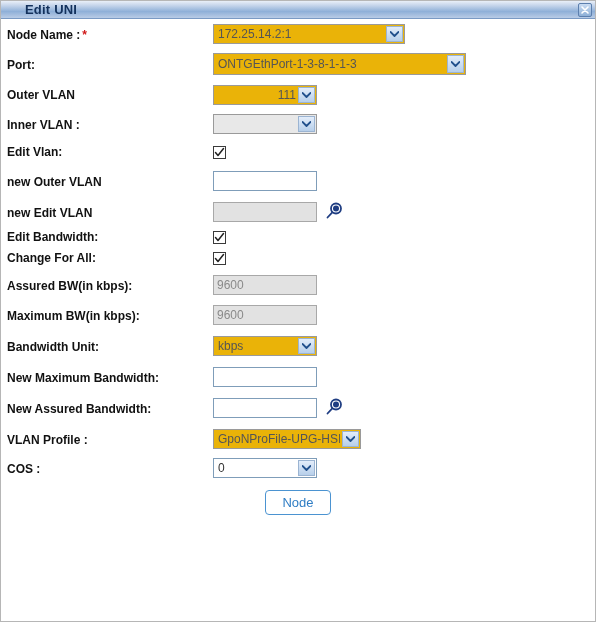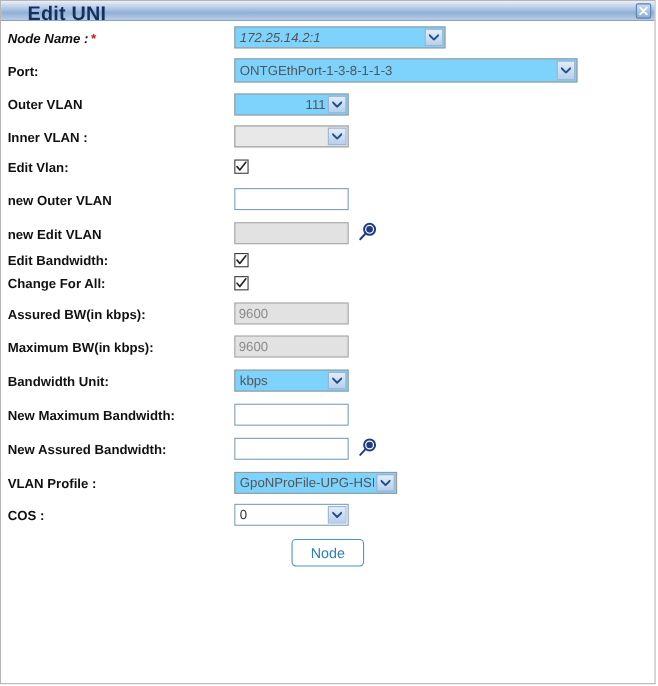--- a/index.html
+++ b/index.html
@@ -30,21 +30,21 @@
     position: relative;
     height: 18px;
     background: linear-gradient(to bottom, #e9eff8 0%, #c3d3ea 28%, #8fb0d8 62%, #b9cce6 100%);
     border-bottom: 1px solid #7a9ac4;
     box-sizing: border-box;
   }
   .titlebar-title {
     position: absolute;
     left: 24px;
     top: 1px;
-    font-size: 18px;
+    font-size: 13px;
     font-weight: bold;
     color: #13315c;
     letter-spacing: 0.2px;
     white-space: nowrap;
   }
   .close-btn {
     position: absolute;
     right: 3px;
     top: 2px;
     width: 14px;
@@ -84,21 +84,21 @@
     position: absolute;
     left: 212px;
     top: 0;
   }
 
   
   .sel {
     position: relative;
     height: 20px;
     border: 1px solid #9a9a9a;
-    background: #7dd3fc;
+    background: #eab308;
     box-sizing: border-box;
     font-size: 12px;
     color: #4b4b4b;
     cursor: pointer;
     display: block;
   }
   .sel .sel-text {
     position: absolute;
     left: 4px;
     top: 2px;
@@ -118,21 +118,21 @@
     background: linear-gradient(to bottom, #e3edfa, #b7cfea);
     border: 1px solid #9bb4d2;
     box-sizing: border-box;
     display: flex;
     align-items: center;
     justify-content: center;
   }
   .arrow svg { display:block; }
 
   .sel-w-nodename { width: 192px; }
-  .sel-w-port     { width: 312px; }
+  .sel-w-port     { width: 253px; }
   .sel-w-vlan     { width: 104px; text-align: right; }
   .sel-w-bwunit   { width: 104px; }
   .sel-w-gpon     { width: 148px; }
   .sel-w-cos      { width: 104px; }
 
   
   .txt {
     height: 20px;
     width: 104px;
     border: 1px solid #7f9db9;
@@ -202,21 +202,21 @@
     <div class="titlebar-title">Edit UNI</div>
     <div class="close-btn">
       <svg width="12" height="12" viewBox="0 0 12 12" aria-hidden="true">
         <path d="M3 3 L9 9 M9 3 L3 9" stroke="#ffffff" stroke-width="1.6" stroke-linecap="round" fill="none"></path>
       </svg>
     </div>
   </div>
 
   <div class="form">
 
-    <div class="row" style="height:30px;font-style:italic;">
+    <div class="row" style="height:30px;">
       <div class="label" style="top:9px;"><span>Node Name :</span><span class="req">*</span></div>
       <div class="field" style="top:5px;">
         <div class="sel sel-w-nodename">
           <span class="sel-text">172.25.14.2:1</span>
           <span class="arrow">
             <svg width="9" height="6" viewBox="0 0 9 6">
                 <path d="M0.5 1 L4.5 5 L8.5 1" stroke="#21508c" stroke-width="1.8" fill="none" stroke-linecap="round" stroke-linejoin="round"></path>
               </svg>
           </span>
         </div>

